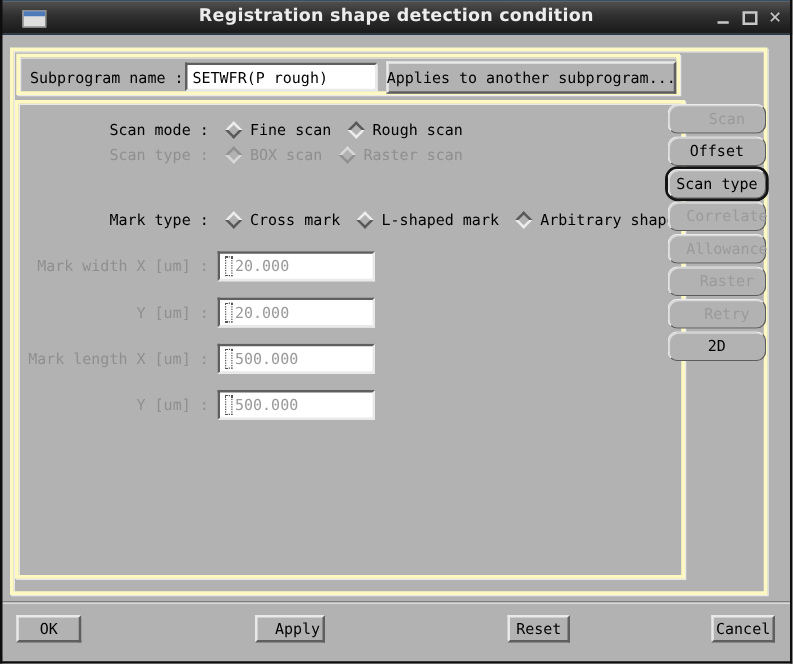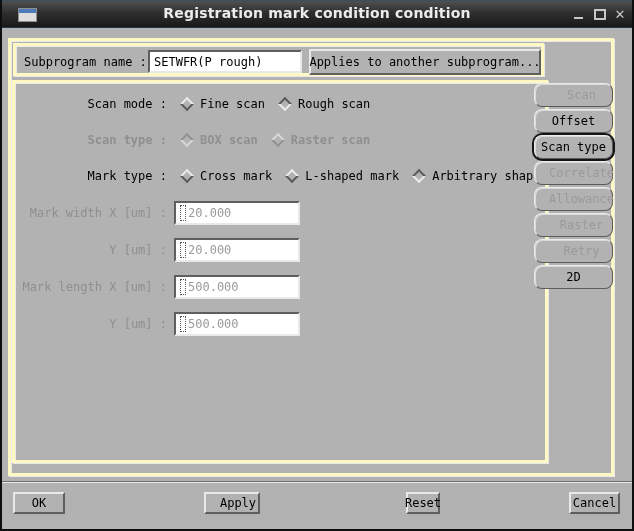--- a/index.html
+++ b/index.html
@@ -59,21 +59,21 @@
   .diamond.on  { border-color:#595959 #ededed #ededed #595959; }
   .disabled-row { color:#8f8f8f; }
   .disabled-row .diamond.off { border-color:#d8d8d8 #919191 #919191 #d8d8d8; }
   .disabled-row .diamond.on  { border-color:#919191 #d8d8d8 #d8d8d8 #919191; }
   .field-input { position:absolute; width:126px; height:24px; color:#9a9a9a; }
   .caret { width:4px; height:14px; border:1px dotted #555; margin-right:2px; flex:none; }
   .field-label { position:absolute; left:6px; width:146px; text-align:right; }
 
   
   #row-scan-mode { top:12px; height:18px; }
-  #row-scan-type { top:48px; height:18px;font-weight:bold; }
+  #row-scan-type { top:32px; height:18px; }
   #row-mark-type { top:84px; height:18px; }
   #lbl-f0 { top:123px; } #inp-f0 { left:159px; top:118px; }
   #lbl-f1 { top:160px; } #inp-f1 { left:159px; top:155px; }
   #lbl-f2 { top:197px; } #inp-f2 { left:159px; top:192px; }
   #lbl-f3 { top:234px; } #inp-f3 { left:159px; top:229px; }
 
   
   #side-buttons { position:absolute; left:534px; top:83px; width:79px; display:flex; flex-direction:column; gap:2px; }
   .side-btn { box-sizing:border-box; height:24px; border-radius:8px; background:#b2b2b2;
               border:1px solid; border-color:#ebebeb #5c5c5c #5c5c5c #ebebeb;
@@ -81,33 +81,33 @@
               display:flex; align-items:center; justify-content:center; cursor:default; }
   .side-btn.disabled { color:#9a9a9a;padding-left:16px; }
   .side-btn.active { box-shadow: 0 0 0 2px #141414, inset 1px 1px 0 #d9d9d9; }
 
   
   #separator { position:absolute; left:2px; top:481px; width:630px; height:0;
                border-top:1px solid #6f6f6f; border-bottom:1px solid #e9e9e9; }
   .footer-btn { position:absolute; top:492px; height:22px; }
   #btn-ok     { left:13px;  width:52px; }
   #btn-apply  { left:204px; width:56px;padding-left:12px; }
-  #btn-reset  { left:406px; width:34px; }
+  #btn-reset  { left:406px; width:50px; }
   #btn-cancel { left:569px; width:51px; }
 </style>
 </head>
 <body>
 
 <div id="window">
 
   <div class="titlebar">
     <div class="win-icon">
       <div class="icon-stripe"></div>
     </div>
-    <div class="title-text">Registration mark condition condition</div>
+    <div class="title-text">Registration shape detection condition</div>
     <div class="tb-btn min">
       <div class="glyph-min"></div>
     </div>
     <div class="tb-btn max">
       <div class="glyph-max"></div>
     </div>
     <div class="tb-btn close">
       <span>✕</span>
     </div>
   </div>

